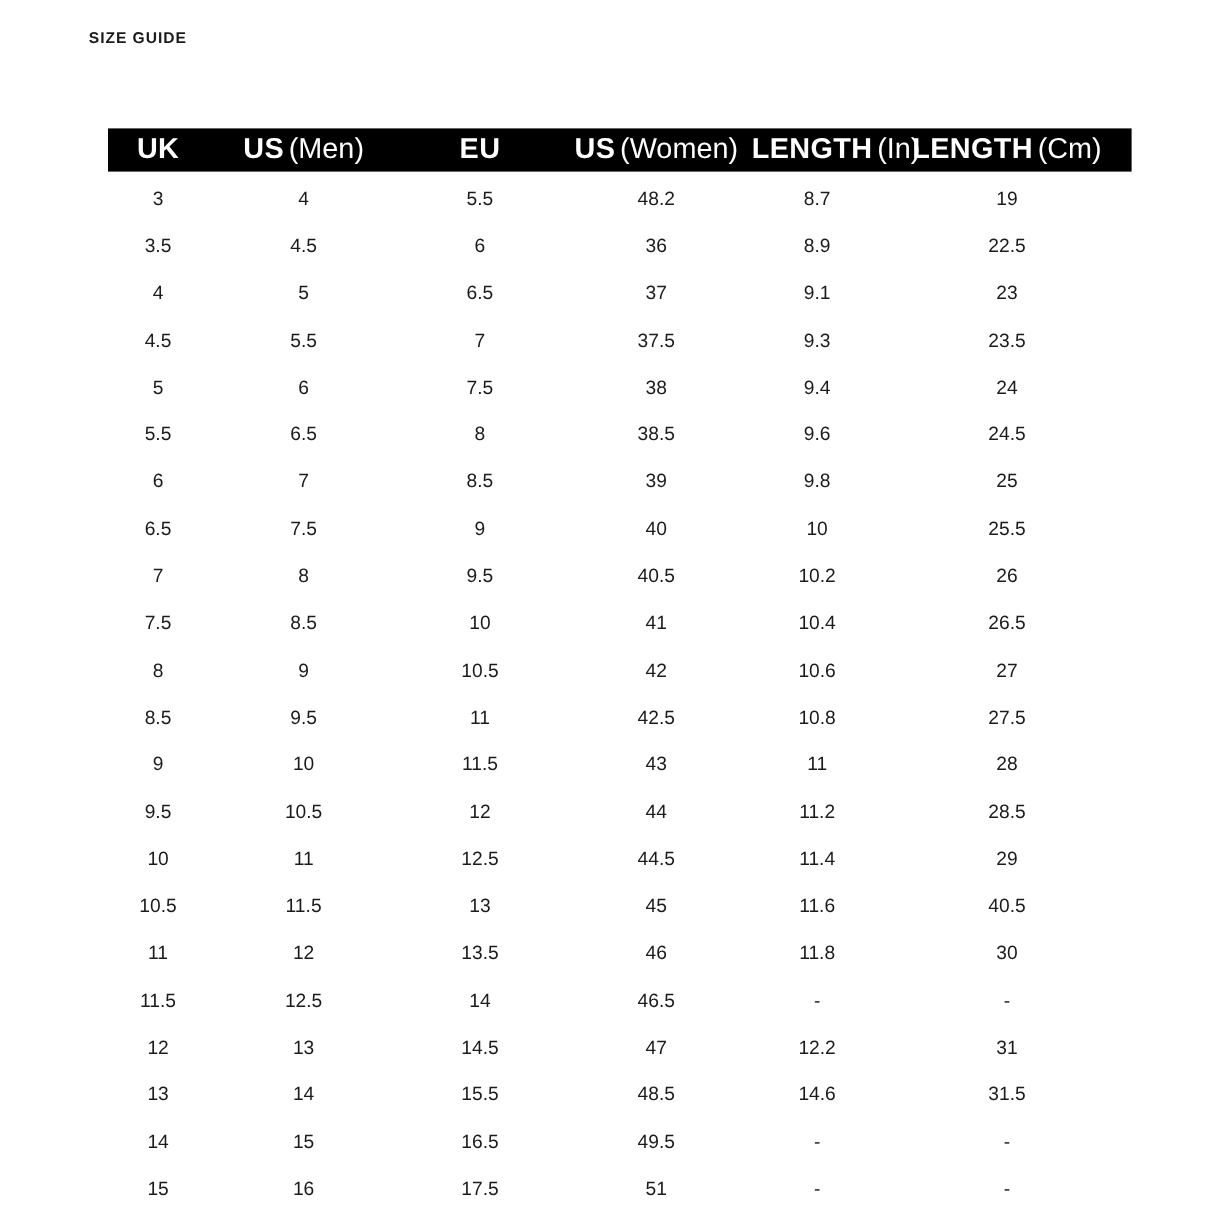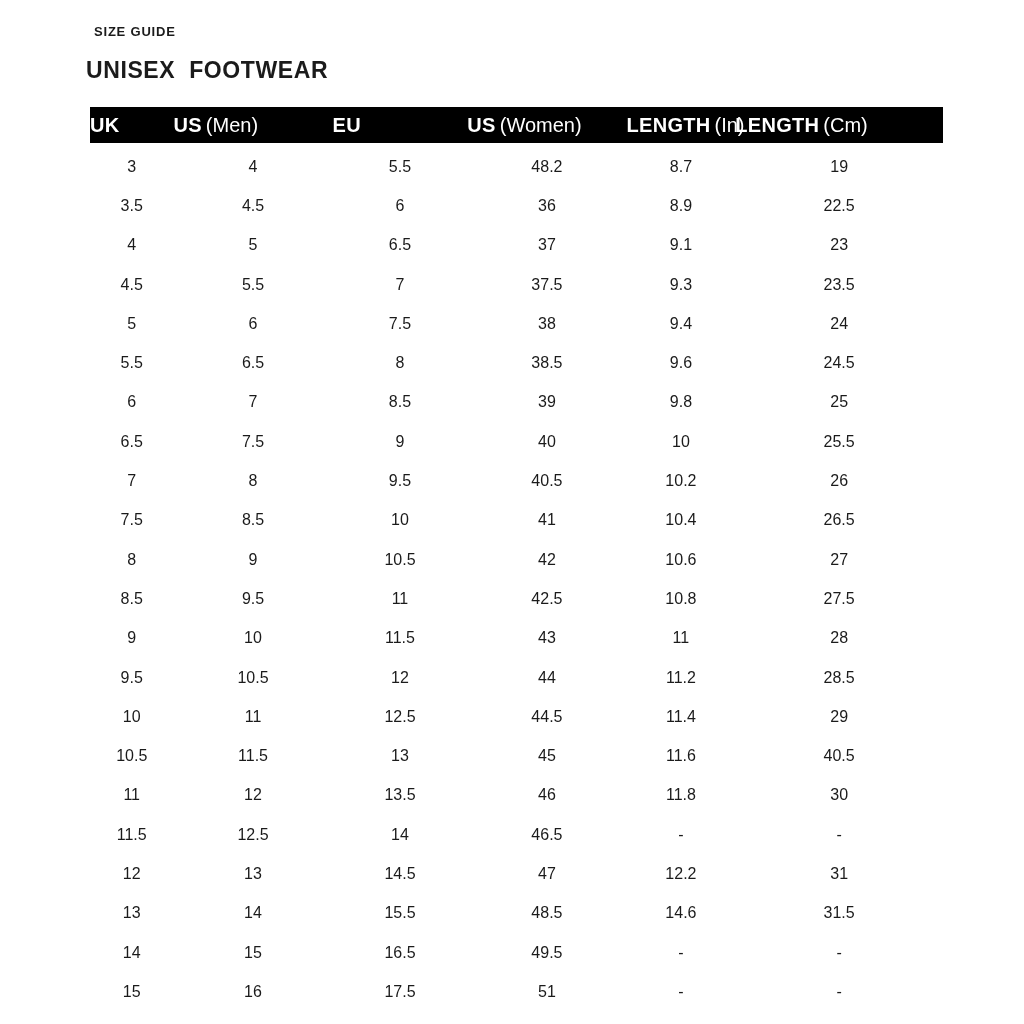--- a/index.html
+++ b/index.html
@@ -10,21 +10,21 @@
   }
   .page {
     position: relative;
     width: 1024px;
     height: 1024px;
     background: var(--page-bg, #ffffff);
     overflow: hidden;
   }
   .eyebrow {
     position: absolute;
-    left: 94px;
+    left: 74px;
     top: 24px;
     font-size: 13px;
     font-weight: 700;
     letter-spacing: 0.8px;
     color: var(--body-text, #1b1b1b);
   }
   .title {
     position: absolute;
     left: 86px;
     top: 57px;
@@ -42,23 +42,23 @@
     width: 853px;
   }
   .thead {
     display: grid;
     grid-template-columns: 9.78% 18.66% 15.8% 18.66% 12.76% 24.34%;
     align-items: center;
     height: 36px;
     background: var(--header-bg, #000000);
   }
   .th {
-    text-align: left;
+    text-align: center;
     color: var(--header-text, #ffffff);
-    font-size: 20px;
+    font-size: 24px;
     white-space: nowrap;
     line-height: 36px;
   }
   .th .strong { font-weight: 700; letter-spacing: 0.3px; }
   .th .norm   { font-weight: 400; }
   .th .norm:not(:empty) { margin-left: 4px; }
   .tbody {
     padding-top: 4px;
   }
   .tr {
@@ -75,21 +75,20 @@
     white-space: nowrap;
   }
 </style>
 </head>
 <body>
 
 <div class="page" style="--page-bg: #ffffff; --header-bg: #000000; --header-text: #ffffff; --body-text: #1b1b1b;">
 
   <div class="eyebrow">SIZE GUIDE</div>
 
-  <h1 class="title">UNISEX  FOOTWEAR</h1>
 
   <div class="size-table">
 
     <div class="thead">
       <div class="th">
         <span class="strong">UK</span><span class="norm"></span>
       </div>
       <div class="th">
         <span class="strong">US</span><span class="norm">(Men)</span>
       </div>

